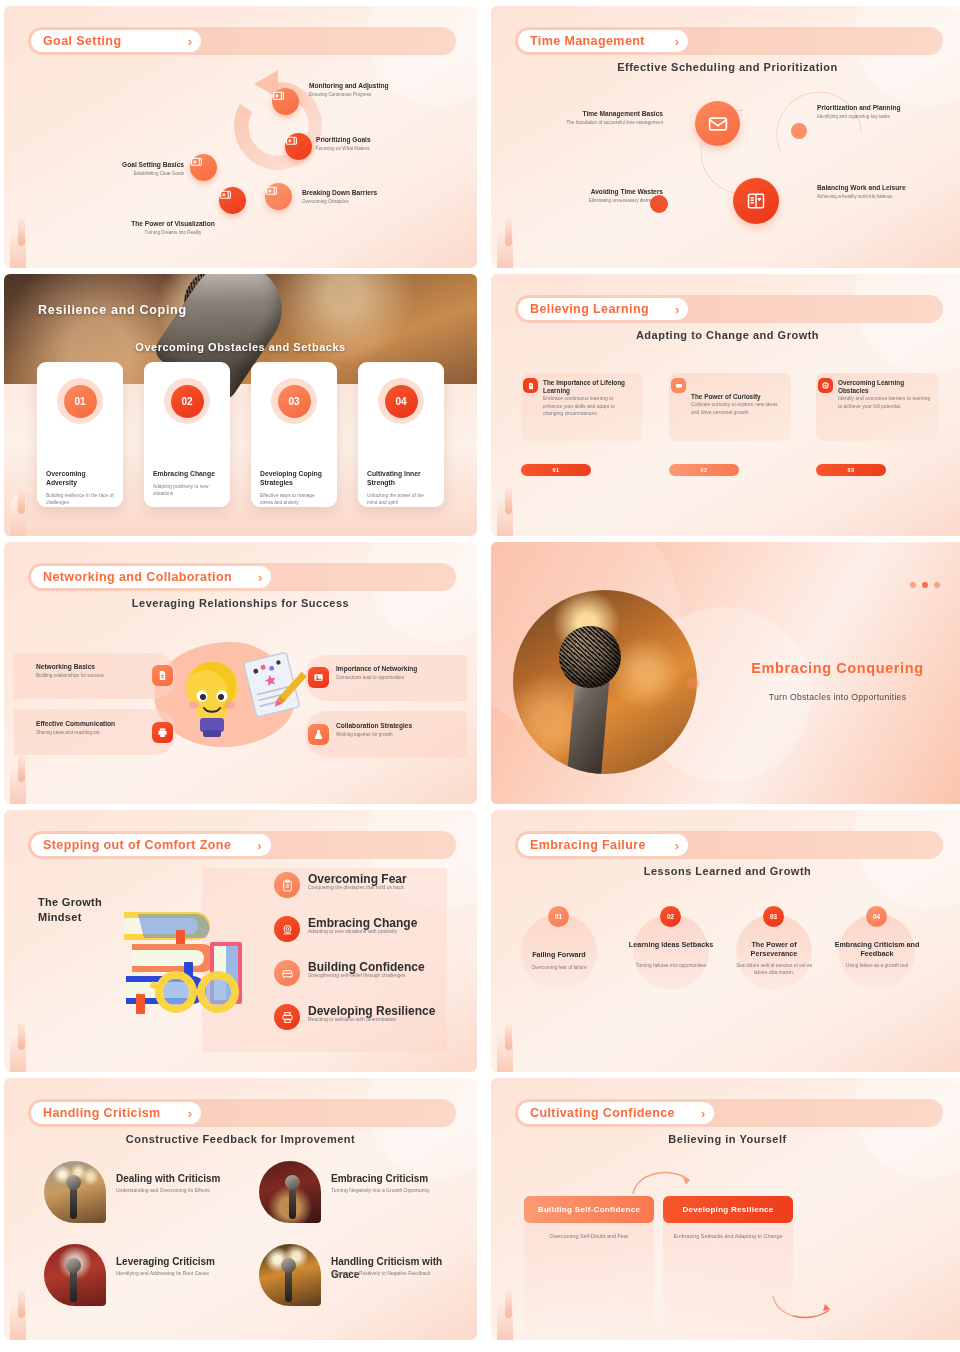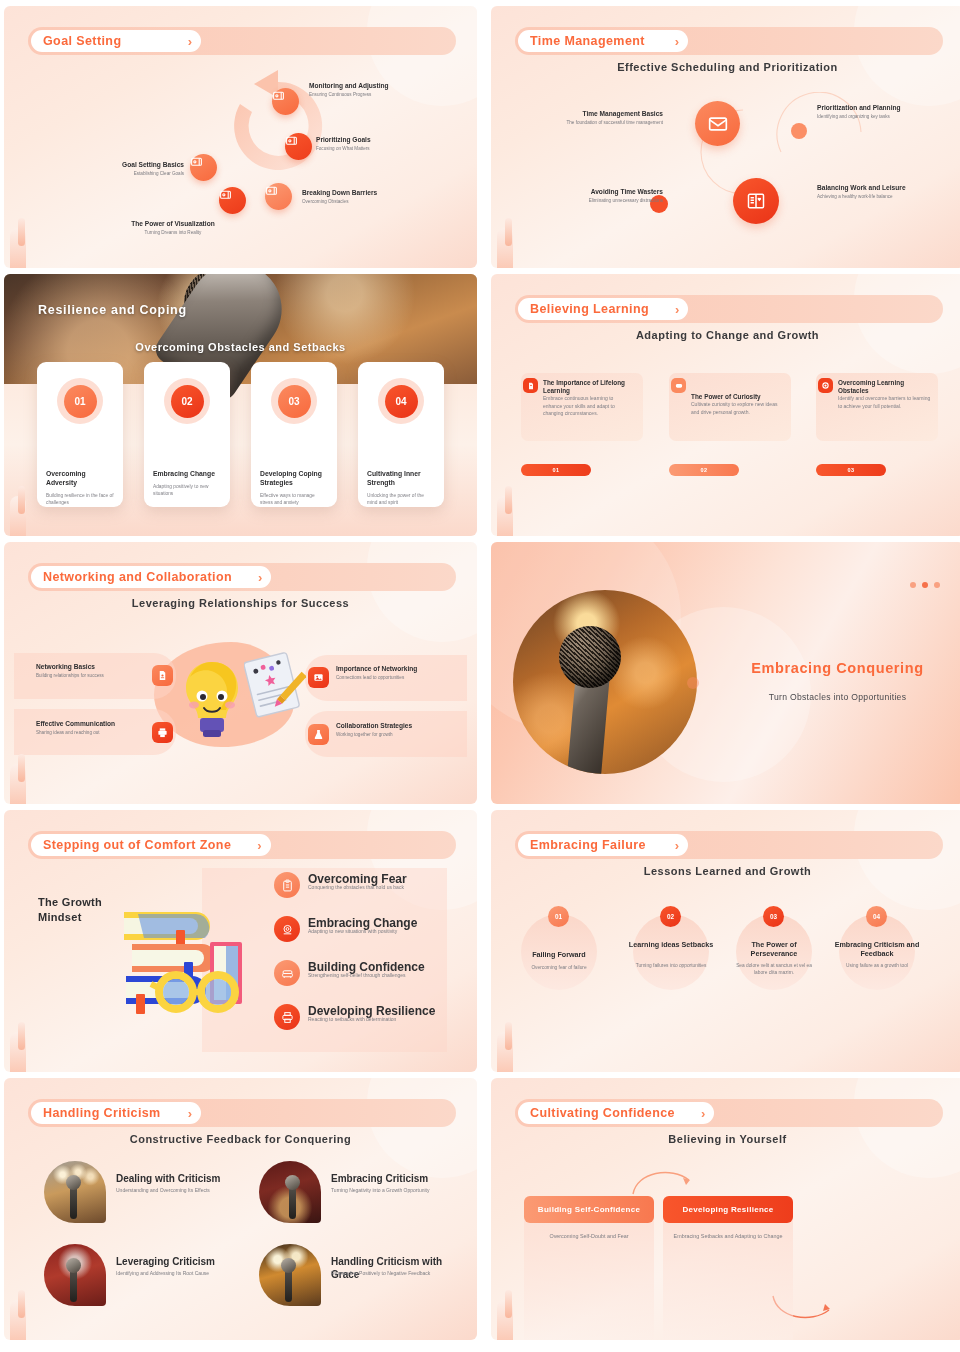--- a/index.html
+++ b/index.html
@@ -684,21 +684,21 @@
   </div>
 
   <div class="slide s9">
     <div class="deco-tr"></div>
     <div class="hdr">
       <div class="inner">
         <span class="ttl">Handling  Criticism</span>
         <span class="chev">›</span>
       </div>
     </div>
-    <div class="sub">Constructive  Feedback  for  Conquering</div>
+    <div class="sub">Constructive  Feedback  for  Improvement</div>
 
     <div class="item" style="left:40px;top:83px;">
       <div class="img ph-a">
           <span class="mic"></span>
         </div>
       <div class="it">Dealing with Criticism</div>
       <div class="id">Understanding and Overcoming Its Effects</div>
     </div>
     <div class="item" style="left:255px;top:83px;">
       <div class="img ph-b">

